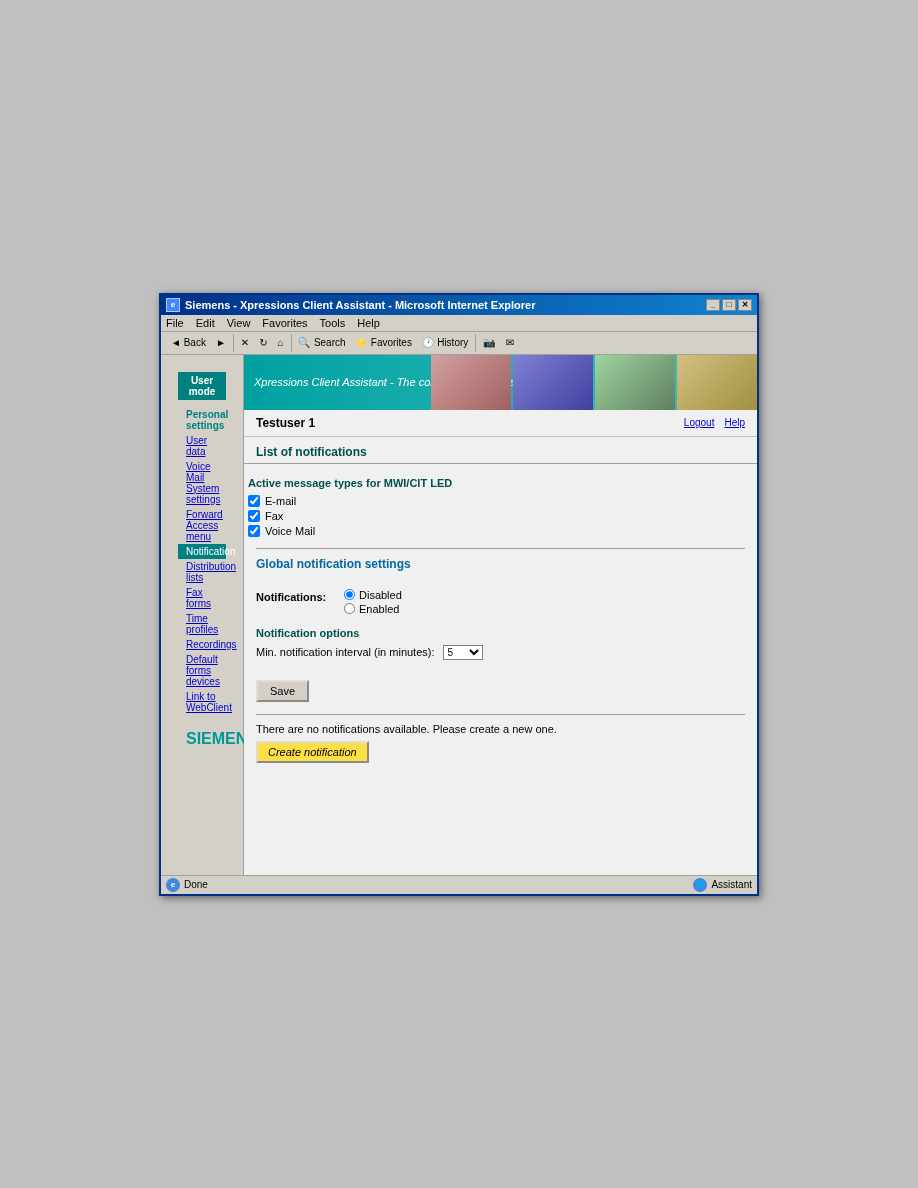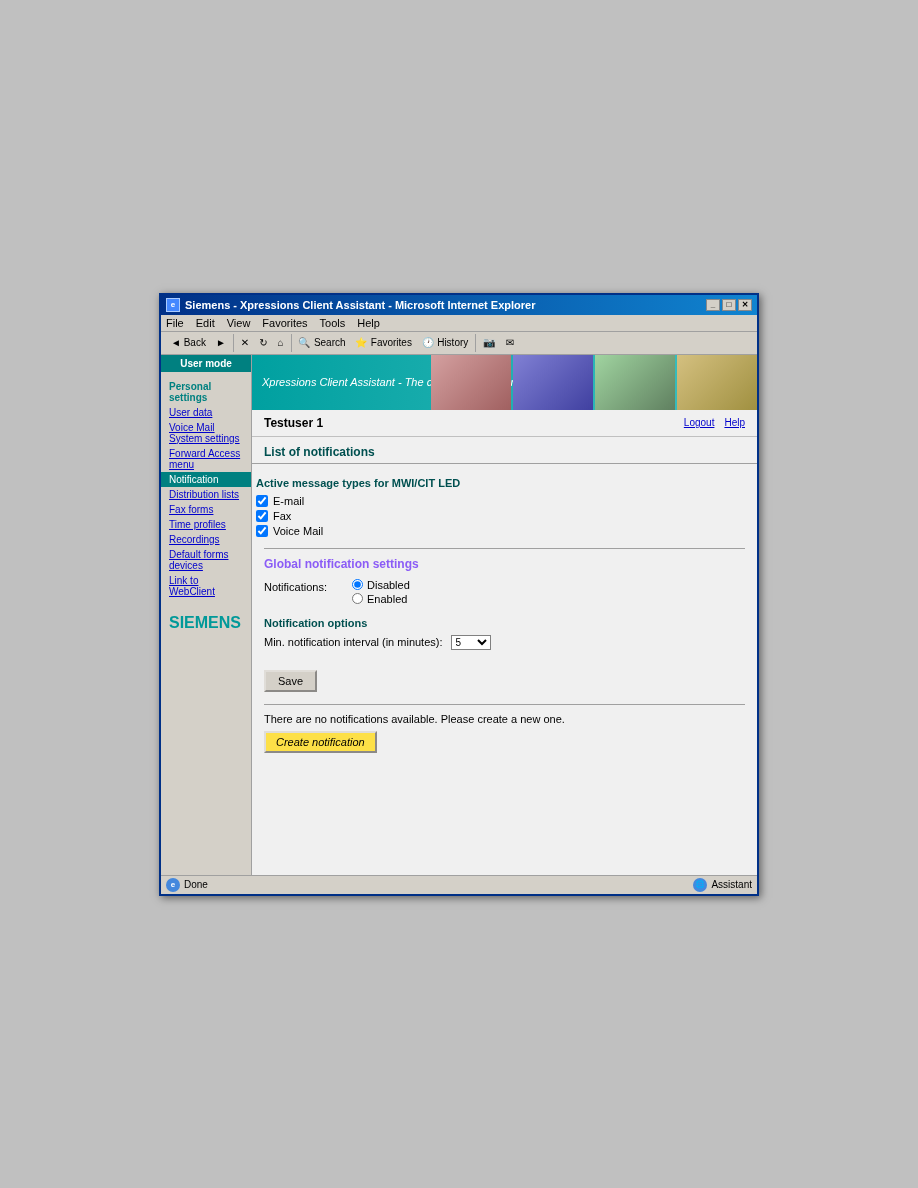--- a/index.html
+++ b/index.html
@@ -96,23 +96,23 @@
       width: 1px;
       height: 18px;
       background: #a0a0a0;
       margin: 0 2px;
     }
     .content-area {
       display: flex;
       background: #d4d0c8;
     }
     .sidebar {
-      width: 91px;
-      background: #d4d0c8;
-      padding: 0;
+      width: 83px;
+      background: #d4d0c8;
+      padding: 17px;
       border-right: 1px solid #a0a0a0;
       min-height: 520px;
     }
     .sidebar-user-mode {
       background: #008080;
       color: white;
       text-align: center;
       padding: 3px;
       font-size: 10px;
       font-weight: bold;
@@ -235,31 +235,31 @@
       border: none;
       border-top: 1px solid #a0a0a0;
       margin: 0 12px;
     }
     .global-section {
       padding: 8px 12px;
     }
     .global-title {
       font-size: 12px;
       font-weight: bold;
-      color: #8b5cf6;
-      margin-bottom: 8px;
+      color: #0369a1;
+      margin-bottom: 18px;
     }
     .notifications-row {
       display: flex;
       align-items: flex-start;
       gap: 8px;
       font-size: 11px;
     }
     .notifications-label {
-      font-weight: normal;
+      font-weight: bold;
       font-size: 11px;
       min-width: 80px;
       padding-top: 2px;
     }
     .radio-group {
       display: flex;
       flex-direction: column;
       gap: 2px;
     }
     .radio-row {

